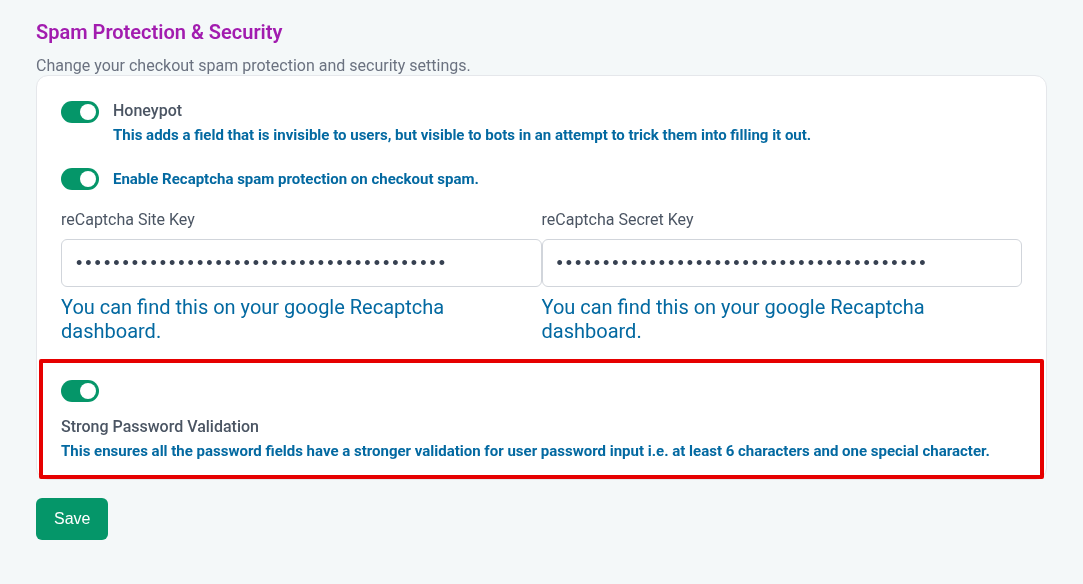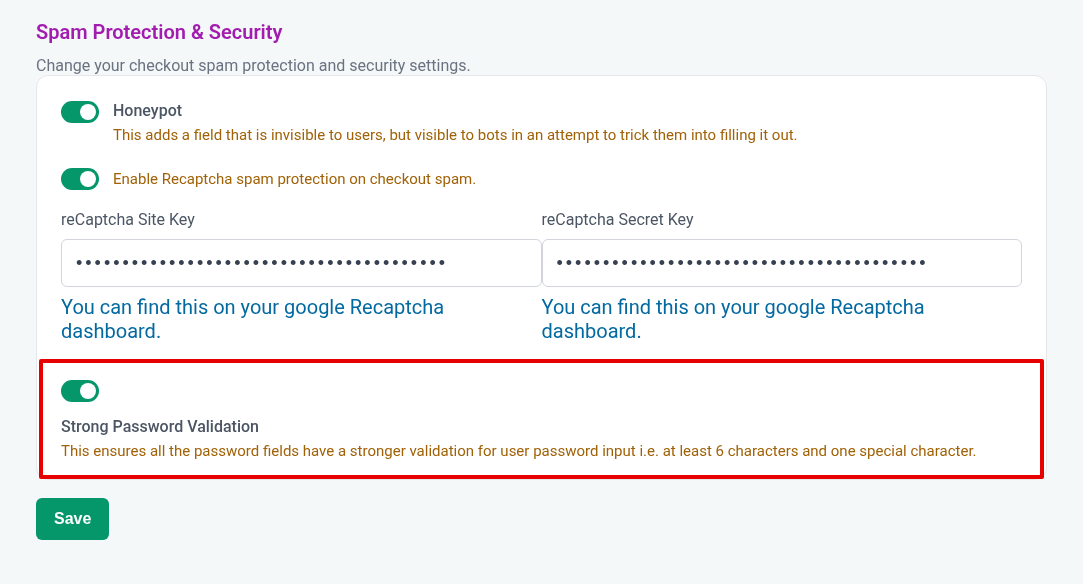--- a/index.html
+++ b/index.html
@@ -34,22 +34,23 @@
     }
     .option-text { padding-top: 1px; }
     .option-title {
       font-size: 16px;
       color: #4b5563;
       font-weight: 500;
       margin-bottom: 4px;
     }
     .option-desc {
       font-size: 15px;
-      color: #a16207;
+      color: #0369a1;
       line-height: 1.5;
+      font-weight: bold;
     }
     .toggle {
       width: 38px;
       height: 22px;
       background: #059669;
       border-radius: 999px;
       position: relative;
       cursor: pointer;
       flex: 0 0 auto;
       margin-top: 1px;
@@ -99,21 +100,21 @@
     .highlight .option { margin-bottom: 0; flex-direction: column; }
     .save-btn {
       display: inline-block;
       margin-top: 18px;
       background: #059669;
       color: #ffffff;
       border: none;
       border-radius: 6px;
       padding: 12px 18px;
       font-size: 16px;
-      font-weight: 700;
+      font-weight: 400;
       cursor: pointer;
     }
   </style>
 </head>
 <body>
 
 <div>
   <h2 class="section-title">Spam Protection &amp; Security</h2>
   <p class="section-desc">Change your checkout spam protection and security settings.</p>
 

